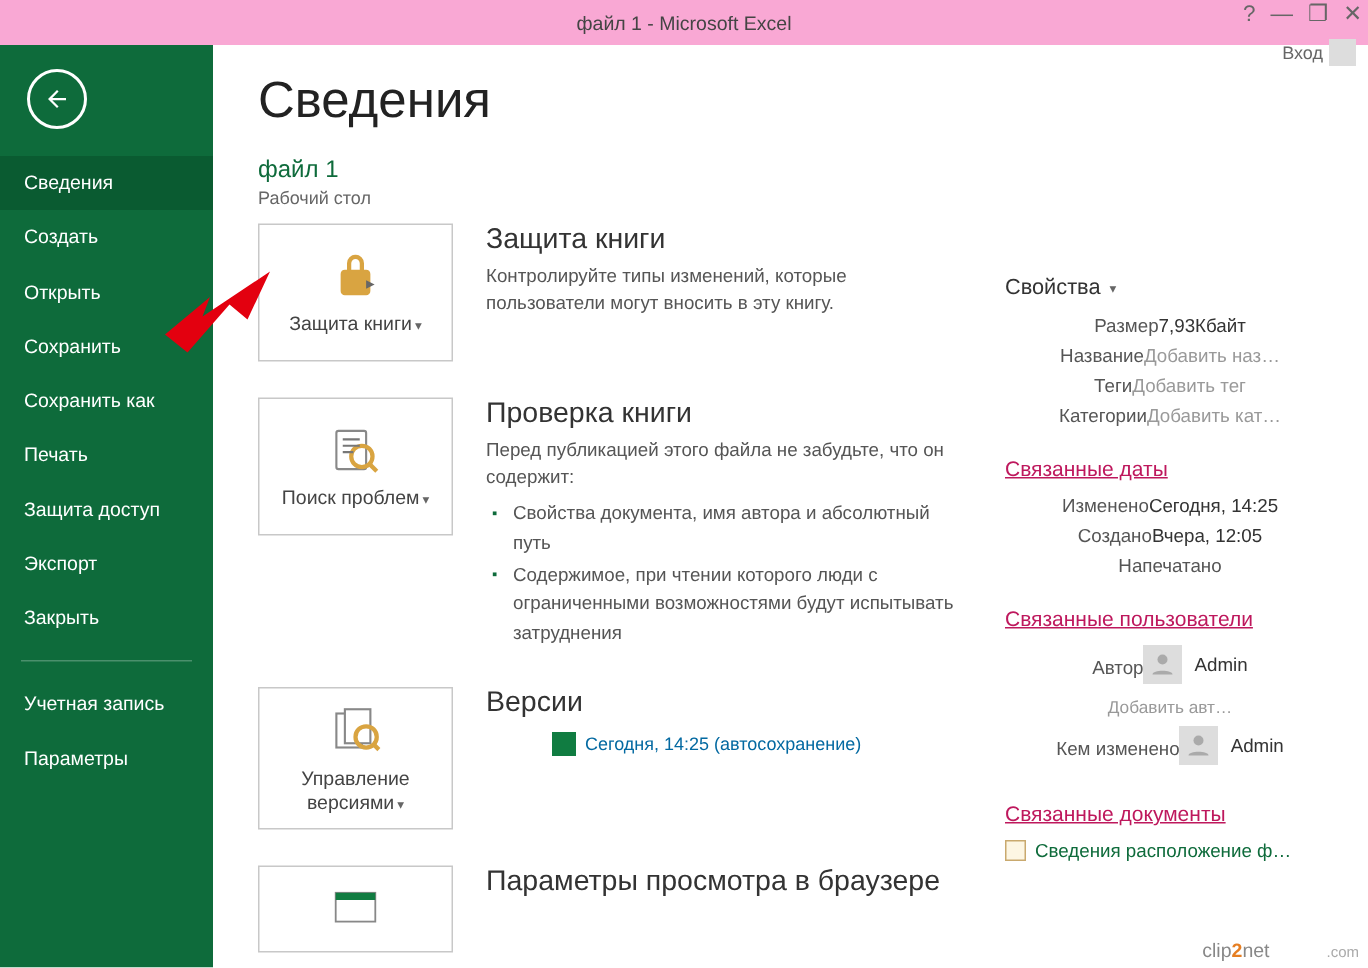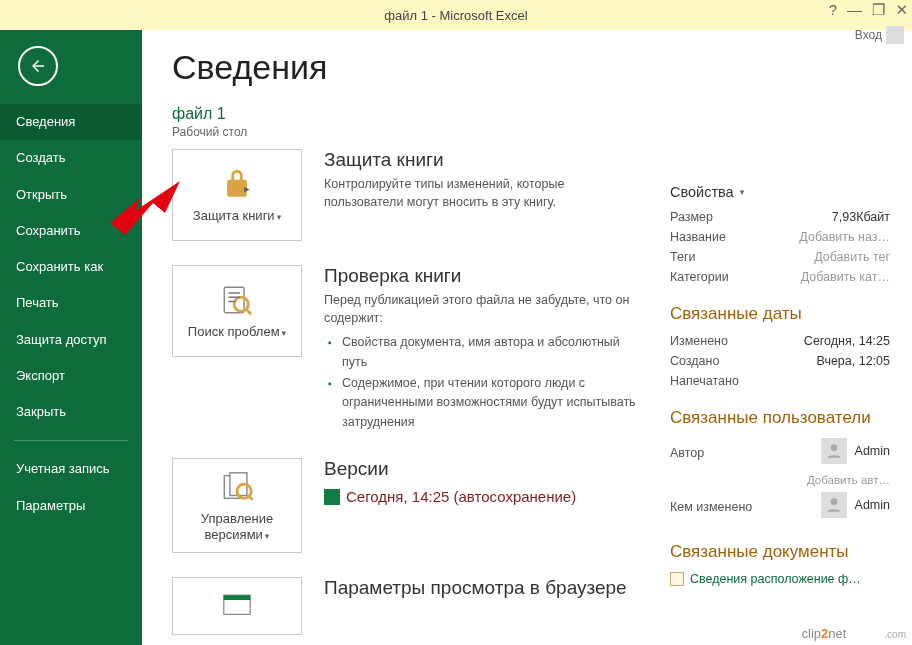--- a/index.html
+++ b/index.html
@@ -1,17 +1,17 @@
 <!DOCTYPE html>
 <html><head>
 <meta charset="utf-8">
 <style>
   * { box-sizing: border-box; margin: 0; padding: 0; }
   body { font-family: "Segoe UI", Tahoma, sans-serif; font-size: 13px; color: #333; background: #fff; width: 912px; height: 645px; overflow: hidden; position: relative; }
-  .titlebar { height: 30px; background: #fef9c3; display: flex; align-items: center; justify-content: center; position: relative; border-bottom: 0; }
+  .titlebar { height: 30px; background: #f9a8d4; display: flex; align-items: center; justify-content: center; position: relative; border-bottom: 0; }
   .title-text { font-size: 13px; color: #444; }
   .window-controls { position: absolute; right: 4px; top: 2px; display: flex; align-items: center; gap: 10px; color: #666; }
   .window-controls span { cursor: pointer; font-size: 15px; line-height: 1; }
   .signin { position: absolute; right: 8px; top: 26px; font-size: 12px; color: #666; display: flex; align-items: center; gap: 4px; }
   .avatar-small { width: 18px; height: 18px; background: #ddd; }
   .container { display: flex; height: calc(100% - 30px); }
   .sidebar { width: 142px; background: #0e6b3b; color: #fff; display: flex; flex-direction: column; padding-top: 10px; }
   .back-btn { width: 40px; height: 40px; border: 2px solid #fff; border-radius: 50%; display: flex; align-items: center; justify-content: center; margin: 6px 0 18px 18px; cursor: pointer; }
   .back-btn svg { fill: #fff; }
   .nav-item { padding: 10px 16px; font-size: 13px; color: #fff; cursor: pointer; line-height: 1.25; }
@@ -26,30 +26,30 @@
   .big-button { width: 130px; min-height: 92px; border: 1px solid #c8c8c8; background: #fff; display: flex; flex-direction: column; align-items: center; justify-content: center; padding: 10px 6px; cursor: pointer; text-align: center; font-size: 13px; color: #444; gap:6px; }
   .big-button .ico { width: 36px; height: 36px; display: flex; align-items: center; justify-content: center; }
   .big-button .lbl { line-height: 1.2; }
   .drop-arrow { font-size: 9px; margin-left: 2px; color: #666; }
   .section-text { flex: 1; }
   .section-title { font-size: 19px; color: #333; margin-bottom: 4px; }
   .section-desc { font-size: 12.5px; color: #555; line-height: 1.45; }
   .section-list { margin-top: 6px; padding-left: 18px; font-size: 12.5px; color: #555; line-height: 1.55; }
   .section-list li { margin-bottom: 2px; list-style: none; position: relative; padding-left: 0; }
   .section-list li::before { content: "▪"; color: #0e6b3b; position: absolute; left: -14px; font-size: 10px; top: 2px; }
-  .version-line { font-size: 15px; color: #7f1d1d; display: flex; align-items: center; gap: 6px; margin-top: 8px; }
+  .version-line { font-size: 12px; color: #0369a1; display: flex; align-items: center; gap: 6px; margin-top: 8px; margin-left: 44px; }
   .excel-ico { width: 16px; height: 16px; background: #107c41; display: inline-block; position: relative; }
   .right-col { width: 220px; padding-top: 148px; }
   .prop-header { font-size: 14.5px; color: #333; margin-bottom: 10px; display: flex; align-items: center; gap: 4px; text-align: center; }
-  .prop-row { display: flex; justify-content: space-between; font-size: 12.5px; margin-bottom: 6px; }
+  .prop-row { display: flex; justify-content: center; font-size: 12.5px; margin-bottom: 6px; }
   .prop-label { color: #555; }
   .prop-value { color: #333; }
   .prop-value.muted { color: #999; }
   .prop-block { margin-bottom: 20px; }
-  .prop-subheader { font-size: 17px; color: #a16207; margin-bottom: 10px; }
+  .prop-subheader { font-size: 14px; color: #be185d; margin-bottom: 10px; text-decoration: underline; }
   .user-row { display: flex; align-items: center; gap: 8px; font-size: 12.5px; margin-bottom:4px; }
   .user-avatar { width: 26px; height: 26px; background: #ddd; display:flex; align-items:center; justify-content:center; }
   .user-avatar svg { fill:#aaa; }
   .link-row { font-size: 12.5px; color: #0e6b3b; display: flex; align-items: center; gap: 6px; cursor:pointer; }
   .folder-ico { width:14px; height:14px; border:1px solid #c9a96e; background:#fdf6e3; }
   .red-arrow { position: absolute; left: 105px; top: 163px; pointer-events: none; }
   .watermark { position:absolute; right:6px; bottom:4px; font-size:13px; color:#888; font-family: Arial, sans-serif; }
   .watermark b { color:#e67e22; font-weight:bold; }
   .watermark .dom { color:#aaa; font-size:10px;padding-left:38px; }
 </style>

